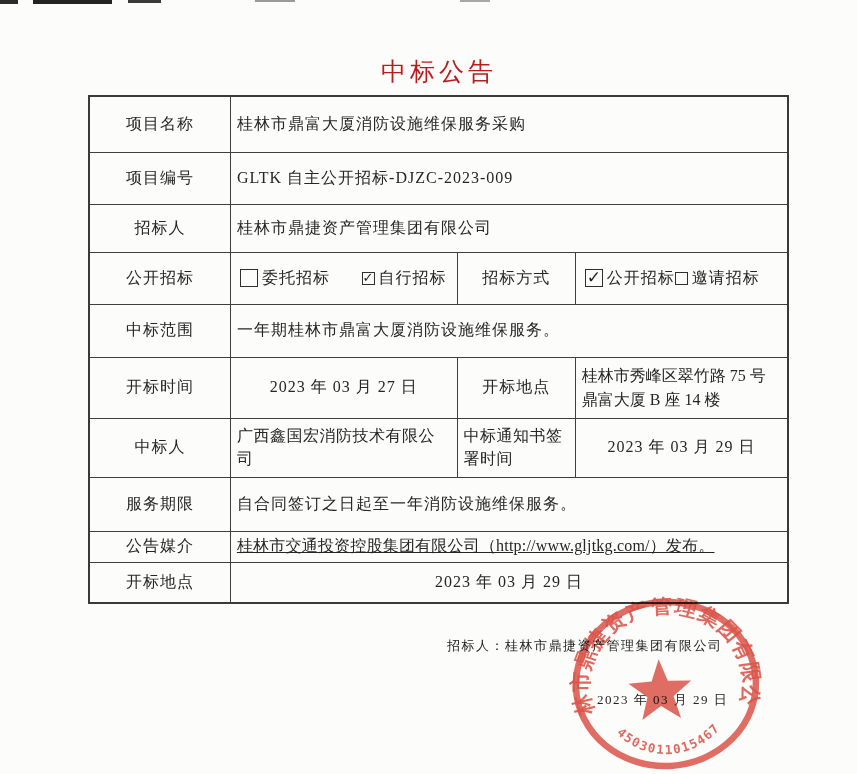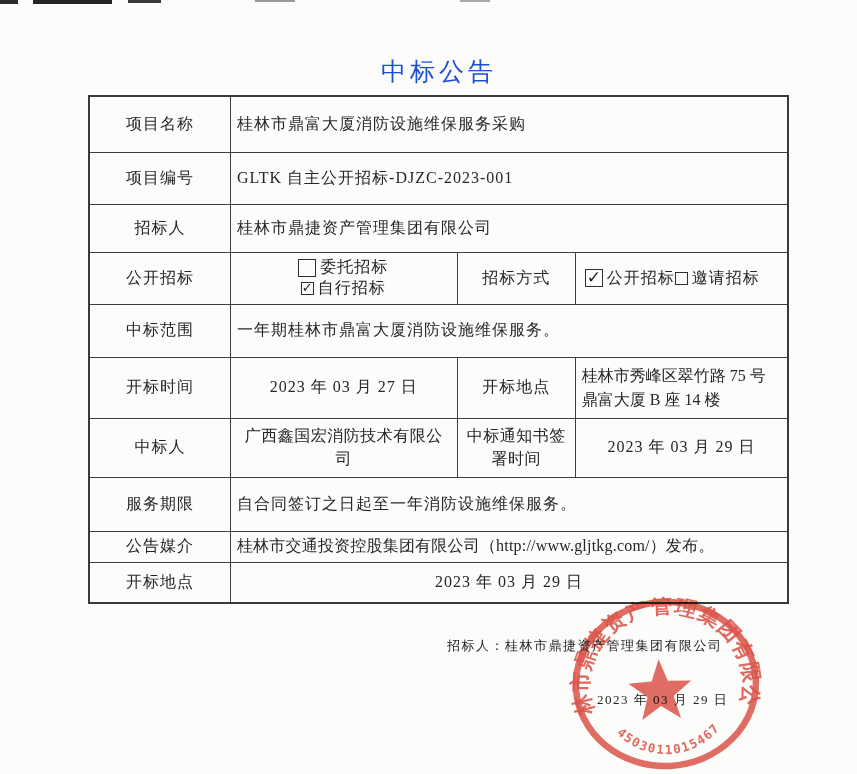--- a/index.html
+++ b/index.html
@@ -12,41 +12,41 @@
   
   .scanline{position:absolute;top:0;}
   .sl1{left:0;width:18px;height:4px;background:#2c2c2c;}
   .sl2{left:33px;width:79px;height:4px;background:#232323;}
   .sl3{left:128px;width:33px;height:3px;background:#3a3a3a;}
   .sl4{left:255px;width:40px;height:2px;background:#9a9a9a;}
   .sl5{left:460px;width:30px;height:2px;background:#a8a8a8;}
 
   .title{
     position:absolute;top:55px;left:89px;width:700px;
-    text-align:center;font-size:25px;letter-spacing:4px;color:#1d4ed8;
+    text-align:center;font-size:25px;letter-spacing:4px;color:#b91c1c;
   }
 
   table.doc{
     position:absolute;left:88px;top:95px;
     border-collapse:collapse;table-layout:fixed;
     width:701px;
     font-size:16px;letter-spacing:1px;color:#262626;
   }
   table.doc{border:2px solid #3a3a3a;}
   table.doc td{
     border:1.4px solid #3f3f3f;
     vertical-align:middle;
     padding:2px 6px;
     overflow:hidden;
   }
   td.lab{text-align:center;padding:2px 2px;}
   td.v-left{text-align:left;padding-left:13px;}
   td.v-center{text-align:center;}
   td.addr{text-align:left;padding-left:9px;padding-right:6px;letter-spacing:0;line-height:1.45;margin-top:43px;}
-  td.wrapc{text-align:center;line-height:1.4;letter-spacing:0.5px;padding-left:4px;padding-right:4px;margin-top:48px;}
+  td.wrapc{text-align:left;line-height:1.4;letter-spacing:0.5px;padding-left:4px;padding-right:4px;margin-top:48px;}
 
   
   .cbcell{display:flex;align-items:center;}
   .opt{display:inline-flex;align-items:center;white-space:nowrap;}
   .cb{display:inline-block;border:1.6px solid #2f2f2f;position:relative;background:transparent;margin-right:4px;flex:0 0 auto;}
   .cb-lg{width:16px;height:16px;}
   .cb-sm{width:11px;height:11px;}
   .cb[data-checked="true"]::after{
     content:"✓";position:absolute;color:#222;
     font-family:"DejaVu Sans",sans-serif;
@@ -81,30 +81,30 @@
       <col style="width:118px">
       <col style="width:212px">
   </colgroup>
   <tbody>
     <tr style="height:56px">
       <td class="lab">项目名称</td>
       <td class="v-left" colspan="3">桂林市鼎富大厦消防设施维保服务采购</td>
     </tr>
     <tr style="height:52px">
       <td class="lab">项目编号</td>
-      <td class="v-left" colspan="3">GLTK 自主公开招标-DJZC-2023-001</td>
+      <td class="v-left" colspan="3">GLTK 自主公开招标-DJZC-2023-009</td>
     </tr>
     <tr style="height:48px">
       <td class="lab">招标人</td>
       <td class="v-left" colspan="3">桂林市鼎捷资产管理集团有限公司</td>
     </tr>
     <tr style="height:52px">
       <td class="lab">公开招标</td>
       <td>
-        <div class="cbcell" style="justify-content:space-between;padding:0 4px 0 3px;flex-direction:column;">
+        <div class="cbcell" style="justify-content:space-between;padding:0 4px 0 3px;">
           <span class="opt">
             <span class="cb cb-lg" data-checked="false"></span>
             <span>委托招标</span>
           </span>
           <span class="opt">
             <span class="cb cb-sm" data-checked="true"></span>
             <span>自行招标</span>
           </span>
         </div>
       </td>
@@ -137,21 +137,21 @@
       <td class="wrapc">广西鑫国宏消防技术有限公司</td>
       <td class="wrapc">中标通知书签署时间</td>
       <td class="v-center">2023 年 03 月 29 日</td>
     </tr>
     <tr style="height:54px">
       <td class="lab">服务期限</td>
       <td class="v-left" colspan="3">自合同签订之日起至一年消防设施维保服务。</td>
     </tr>
     <tr style="height:31px">
       <td class="lab">公告媒介</td>
-      <td class="v-left" colspan="3" style="letter-spacing:0.2px;">桂林市交通投资控股集团有限公司（http://www.gljtkg.com/）发布。</td>
+      <td class="v-left" colspan="3" style="letter-spacing:0.2px;text-decoration:underline;">桂林市交通投资控股集团有限公司（http://www.gljtkg.com/）发布。</td>
     </tr>
     <tr style="height:41px">
       <td class="lab">开标地点</td>
       <td class="v-center" colspan="3">2023 年 03 月 29 日</td>
     </tr>
   </tbody>
 </table>
 
 <div class="footer-line fl-bidder">招标人：桂林市鼎捷资产管理集团有限公司</div>
 <div class="footer-line fl-date">2023 年 03 月 29 日</div>

